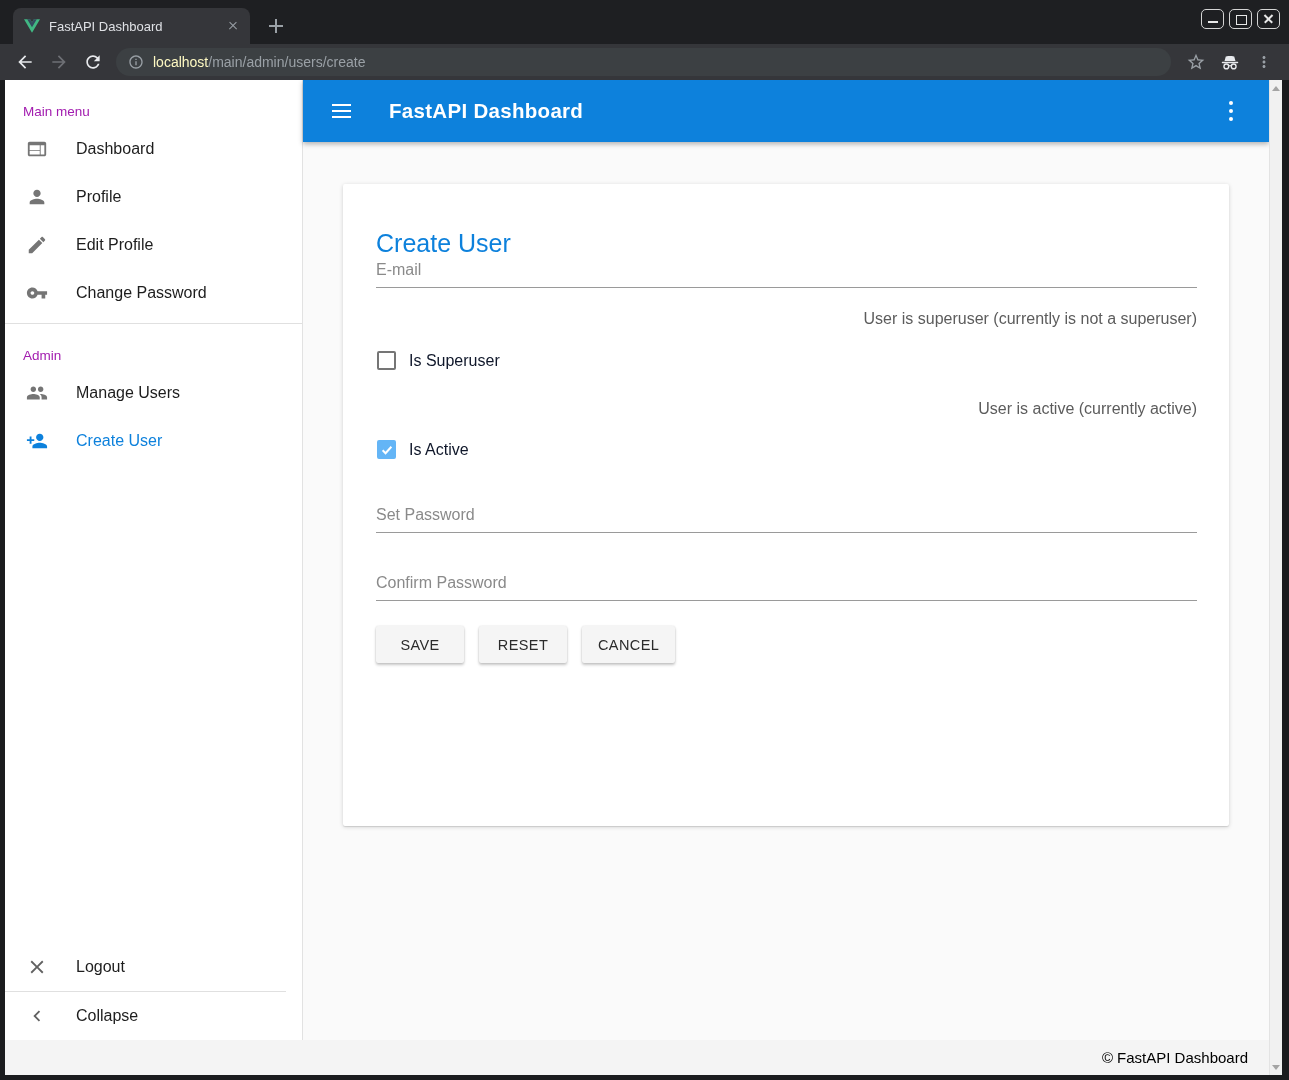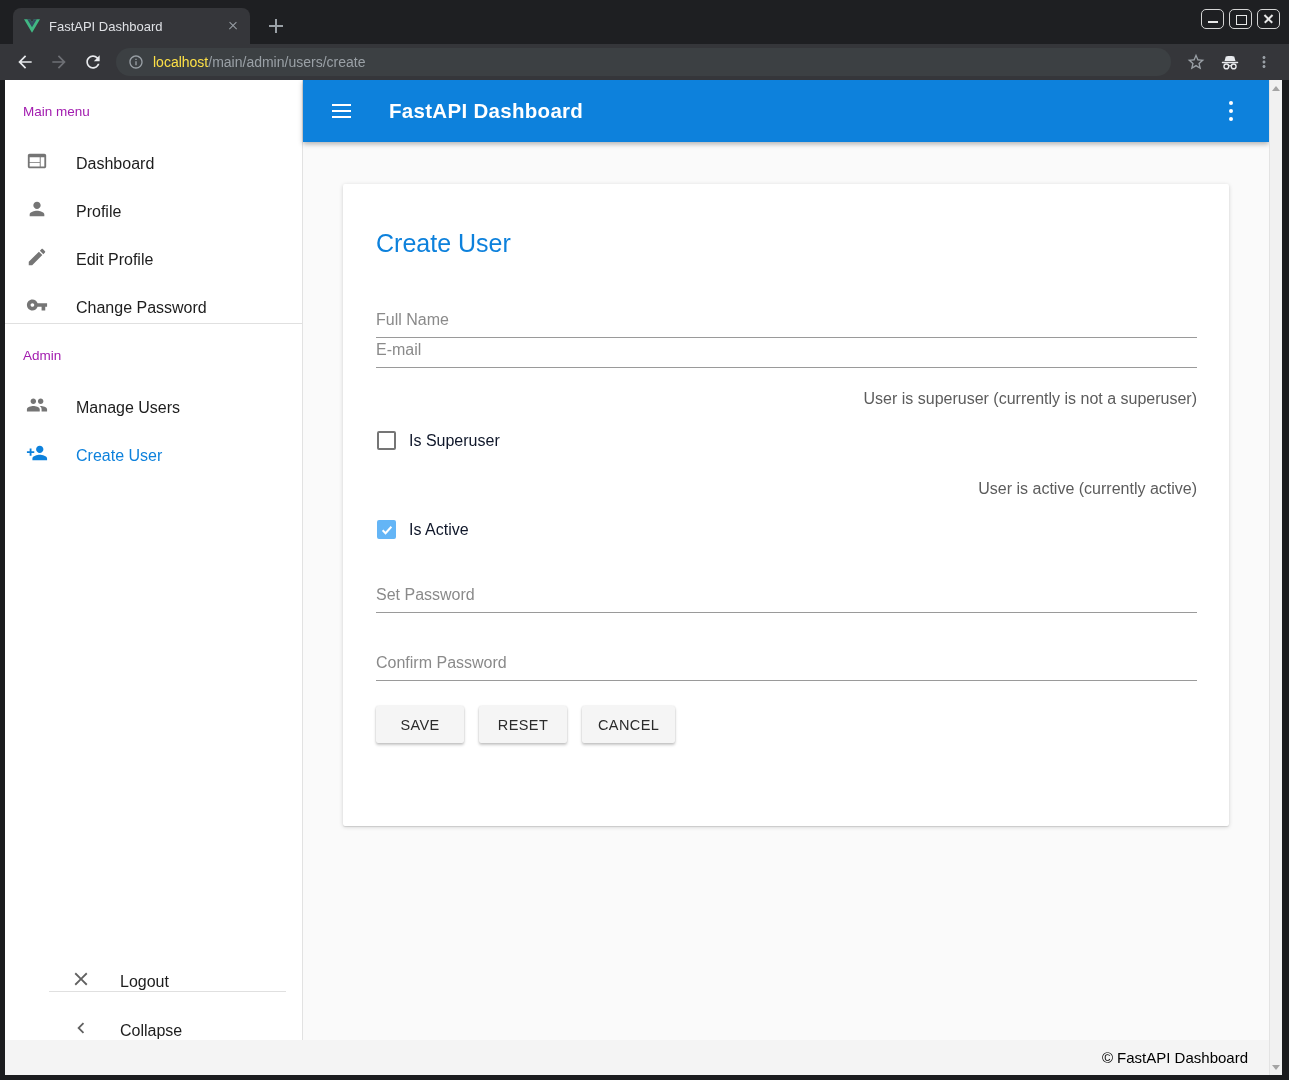--- a/index.html
+++ b/index.html
@@ -24,46 +24,46 @@
   .win-btn.max::before { content:""; position:absolute; left:6px; top:5px; width:9px; height:8px; border:1.5px solid #e8e8e8; }
   .win-btn.close::before,.win-btn.close::after { content:""; position:absolute; left:5px; top:8.4px; width:11px; height:1.6px; background:#e8e8e8; }
   .win-btn.close::before { transform:rotate(45deg); } .win-btn.close::after { transform:rotate(-45deg); }
 
   .toolbar { position:absolute; top:44px; left:0; right:0; height:36px; background:#35363a;
              display:flex; align-items:center; padding:0 8px; }
   .tb-icon { width:28px; height:28px; display:flex; align-items:center; justify-content:center; margin:0 3px; border-radius:50%; flex:none; }
   .url-pill { flex:1; height:28px; background:#3c4043; border-radius:14px; margin:0 8px 0 6px;
               display:flex; align-items:center; padding:0 12px; overflow:hidden; }
   .url-text { font-size:14px; margin-left:9px; white-space:nowrap; }
-  .url-host { color:#fde047; } .url-path { color:#9aa0a6;margin-top:32px; }
+  .url-host { color:#fef9c3; } .url-path { color:#9aa0a6;margin-top:32px; }
 
   
   .page { position:absolute; top:80px; left:5px; right:7px; bottom:5px; background:#fafafa; overflow:hidden; }
 
   
   .appbar { position:absolute; left:298px; right:13px; top:0; height:62px; background:var(--primary,#0d81dc);
             box-shadow:0 2px 5px rgba(0,0,0,0.3); display:flex; align-items:center; z-index:3; }
   .hamburger { width:24px; height:24px; margin-left:26px; display:flex; flex-direction:column; justify-content:center; gap:4px; }
   .hamburger span { display:block; width:19px; height:2px; background:#fff; margin:0 auto; }
   .appbar-title { color:#fff; font-size:20.5px; font-weight:bold; letter-spacing:0.3px; margin-left:36px; }
   .appbar-kebab { margin-left:auto; margin-right:26px; width:24px; height:24px; display:flex; flex-direction:column; align-items:center; justify-content:center; gap:3.5px; }
   .appbar-kebab i { width:4.4px; height:4.4px; border-radius:50%; background:#fff; }
 
   
   .sidebar { position:absolute; left:0; top:0; width:298px; bottom:35px; background:#fff;
              border-right:1px solid #e2e2e2; z-index:2; }
   .side-section-label { margin:24px 0 6px 18px; font-size:13.5px; color:#a21caf; }
-  .side-item { height:48px; display:flex; align-items:flex-end; padding-left:20px; cursor:pointer; }
+  .side-item { height:48px; display:flex; align-items:center; padding-left:20px; cursor:pointer; }
   .side-item .ico { width:24px; height:24px; flex:none; display:flex; align-items:center; justify-content:center; }
   .side-item .ico svg { fill:#757575; }
   .side-item .lbl { margin-left:27px; font-size:16px; color:#1d1d1d; }
   .side-item.active .lbl { color:var(--primary,#0d81dc); }
   .side-item.active .ico svg { fill:var(--primary,#0d81dc); }
   .side-divider { height:1px; background:#e0e0e0; margin:6px 0; }
-  .side-bottom { position:absolute; left:0; right:16px; bottom:0;padding-left:44px; }
+  .side-bottom { position:absolute; left:0; right:16px; bottom:0; }
 
   
   .main { position:absolute; left:298px; right:13px; top:62px; bottom:35px; background:#fafafa; overflow:hidden; }
   .card { position:absolute; left:40px; top:42px; width:886px; height:642px; background:#fff;
           border-radius:2px; box-shadow:0 1px 4px rgba(0,0,0,0.16), 0 1px 1px rgba(0,0,0,0.1);
           padding:0 32px 0 33px; }
   .card-title { margin-top:44px; font-size:25px; line-height:30px; color:var(--primary,#0d81dc); font-weight:normal; }
   .tf { display:block; width:100%; border:none; outline:none; background:transparent;
         border-bottom:1px solid #9a9a9a; height:30px; font-size:16px; color:#212121;
         font-family:"Liberation Sans","DejaVu Sans",sans-serif; padding:0 0 6px 0; }
@@ -258,21 +258,20 @@
           </span>
           <span class="lbl">Collapse</span>
         </div>
       </div>
     </div>
 
     <div class="main">
       <div class="card">
         <h1 class="card-title">Create User</h1>
 
-        <input class="tf full-name" type="text" placeholder="Full Name" style="">
         <input class="tf email" type="text" placeholder="E-mail" style="">
 
         <div class="hint h1">User is superuser (currently is not a superuser)</div>
         <div class="cb-row r1">
           <span class="cb-box"></span>
           <span class="cb-label">Is Superuser</span>
         </div>
 
         <div class="hint h2">User is active (currently active)</div>
         <div class="cb-row r2">

